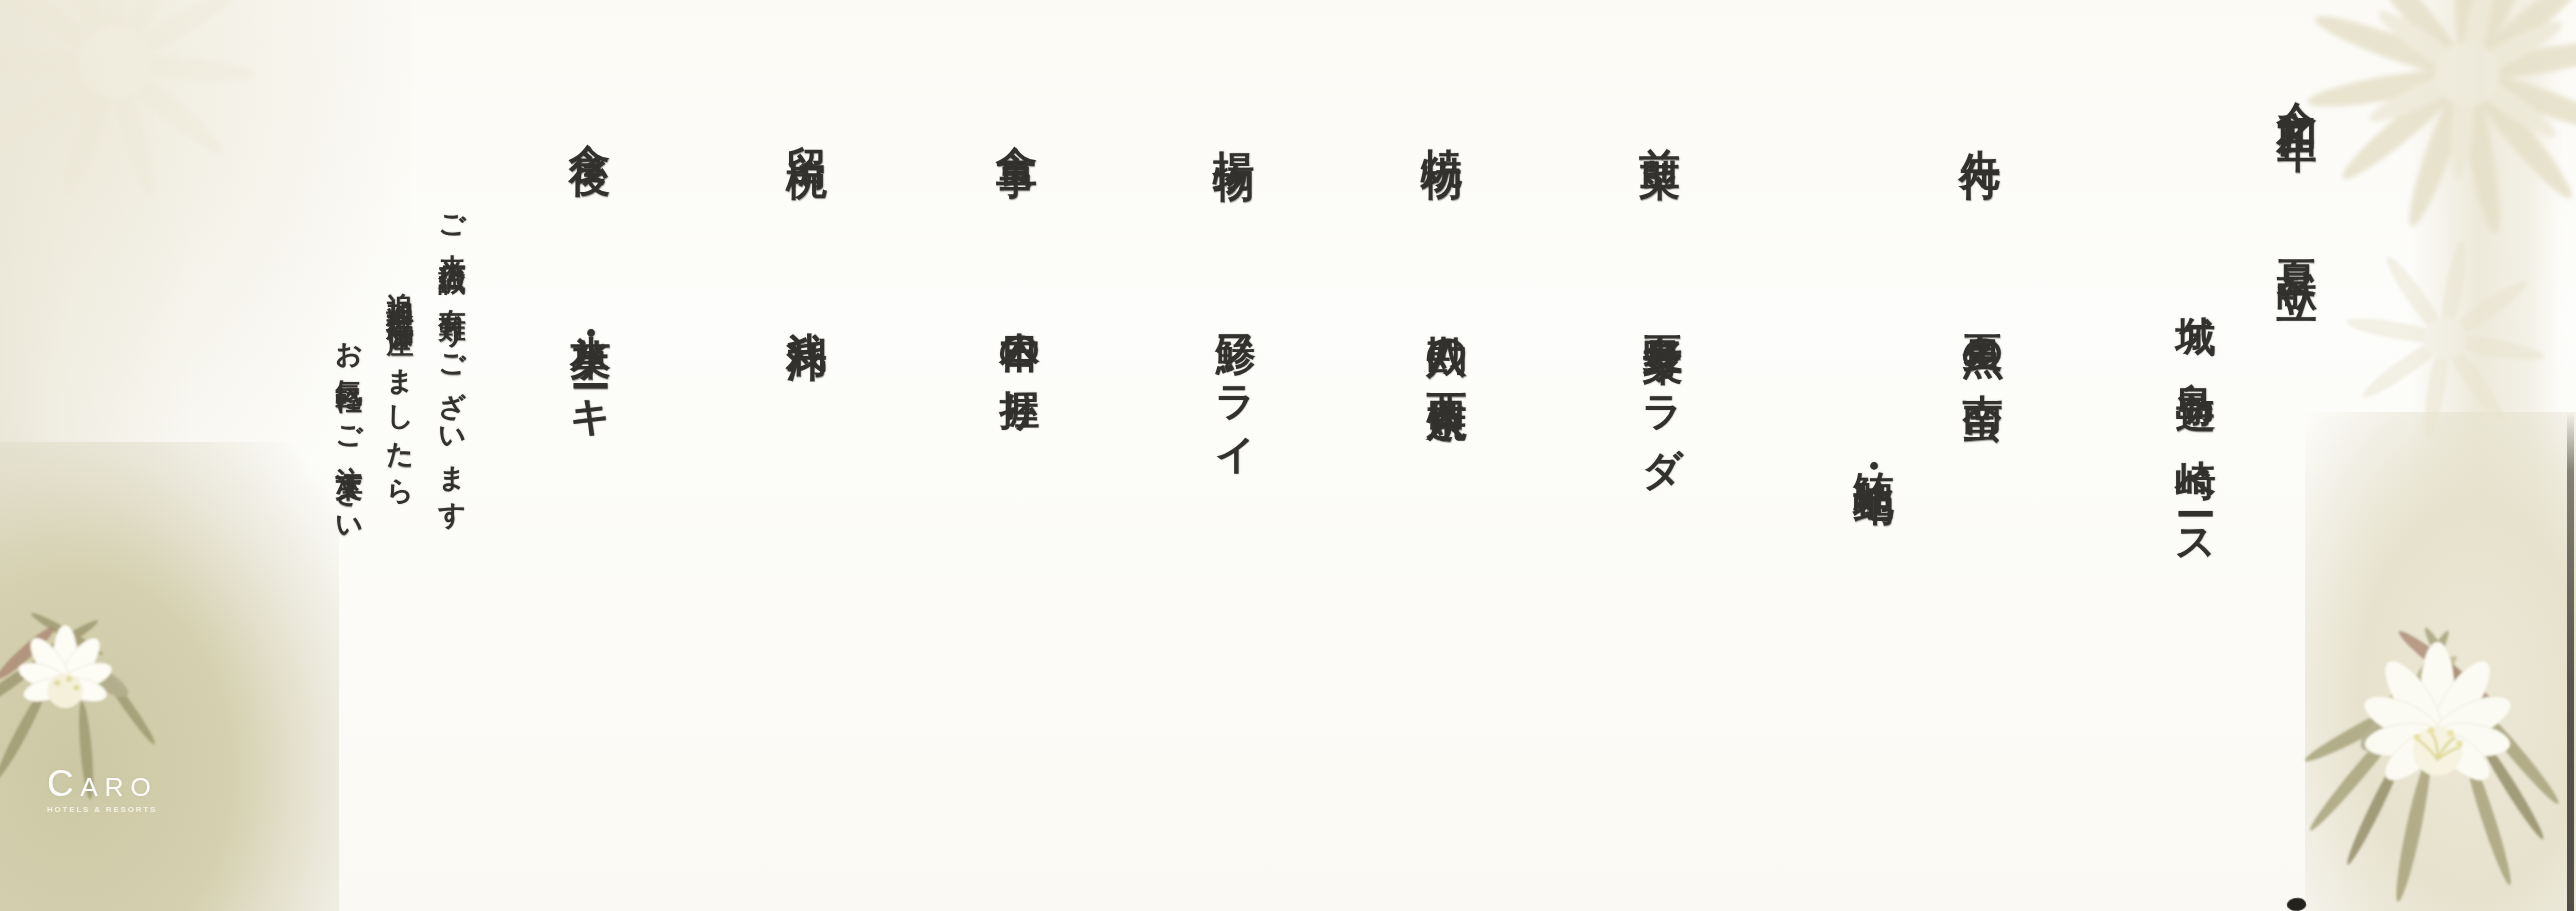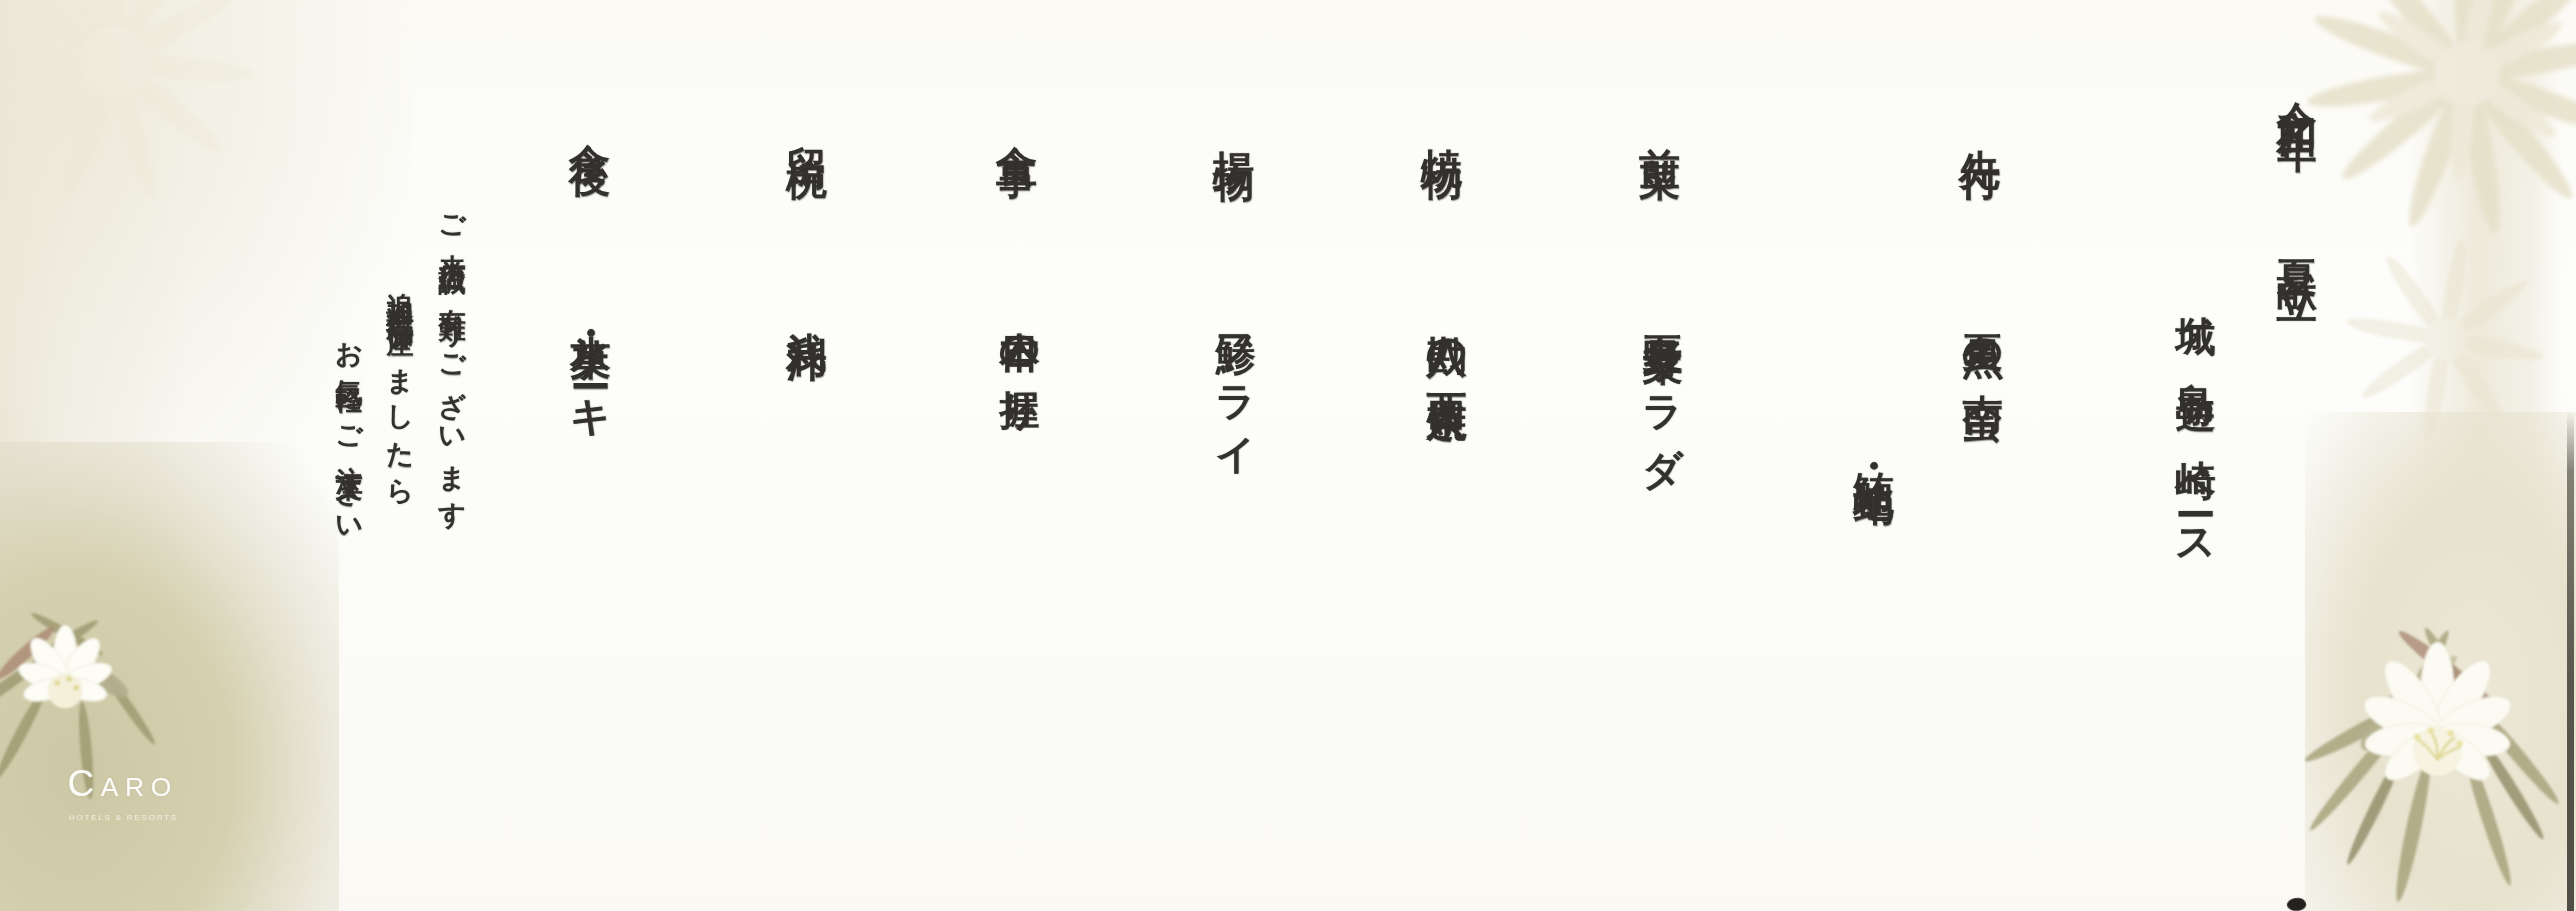--- a/index.html
+++ b/index.html
@@ -47,33 +47,33 @@
   
   .flower{position:absolute;pointer-events:none;}
   .fl-tr{left:2305px;top:-88px;width:324px;height:324px;}
   .fl-tr2{left:2327px;top:221px;width:236px;height:236px;opacity:.7;}
   .fl-tl{left:-44px;top:-96px;width:317px;height:317px;opacity:.65;}
   .fl-br{left:2290px;top:582px;width:295px;height:330px;}
   .fl-bl{left:-22px;top:582px;width:206px;height:221px;}
 
   
   .logo{
-    position:absolute;left:38px;top:763px;width:140px;
-    text-align:right;color:#fff;
+    position:absolute;left:47px;top:763px;width:140px;
+    text-align:left;color:#fff;
     font-family:"Liberation Sans","DejaVu Sans",sans-serif;
   }
   .logo-brand{
     font-size:26.5px;letter-spacing:6.6px;font-weight:500;
     color:rgba(255,255,255,.95);
     text-shadow:0 0 2.9px rgba(190,186,160,.6);
   }
   .logo-brand::first-letter{font-size:37px;}
   .logo-tagline{
-    margin-top:8px;font-size:8px;letter-spacing:1.8px;
-    color:rgba(250,250,244,.8);font-weight:400;
+    margin-top:0;font-size:8px;letter-spacing:1.8px;
+    color:rgba(250,250,244,.8);font-weight:700;
   }
 
   
   .vcol{
     position:absolute;
     writing-mode:vertical-rl;
     text-orientation:upright;
     white-space:nowrap;
     color:#33312e;
     font-weight:700;

